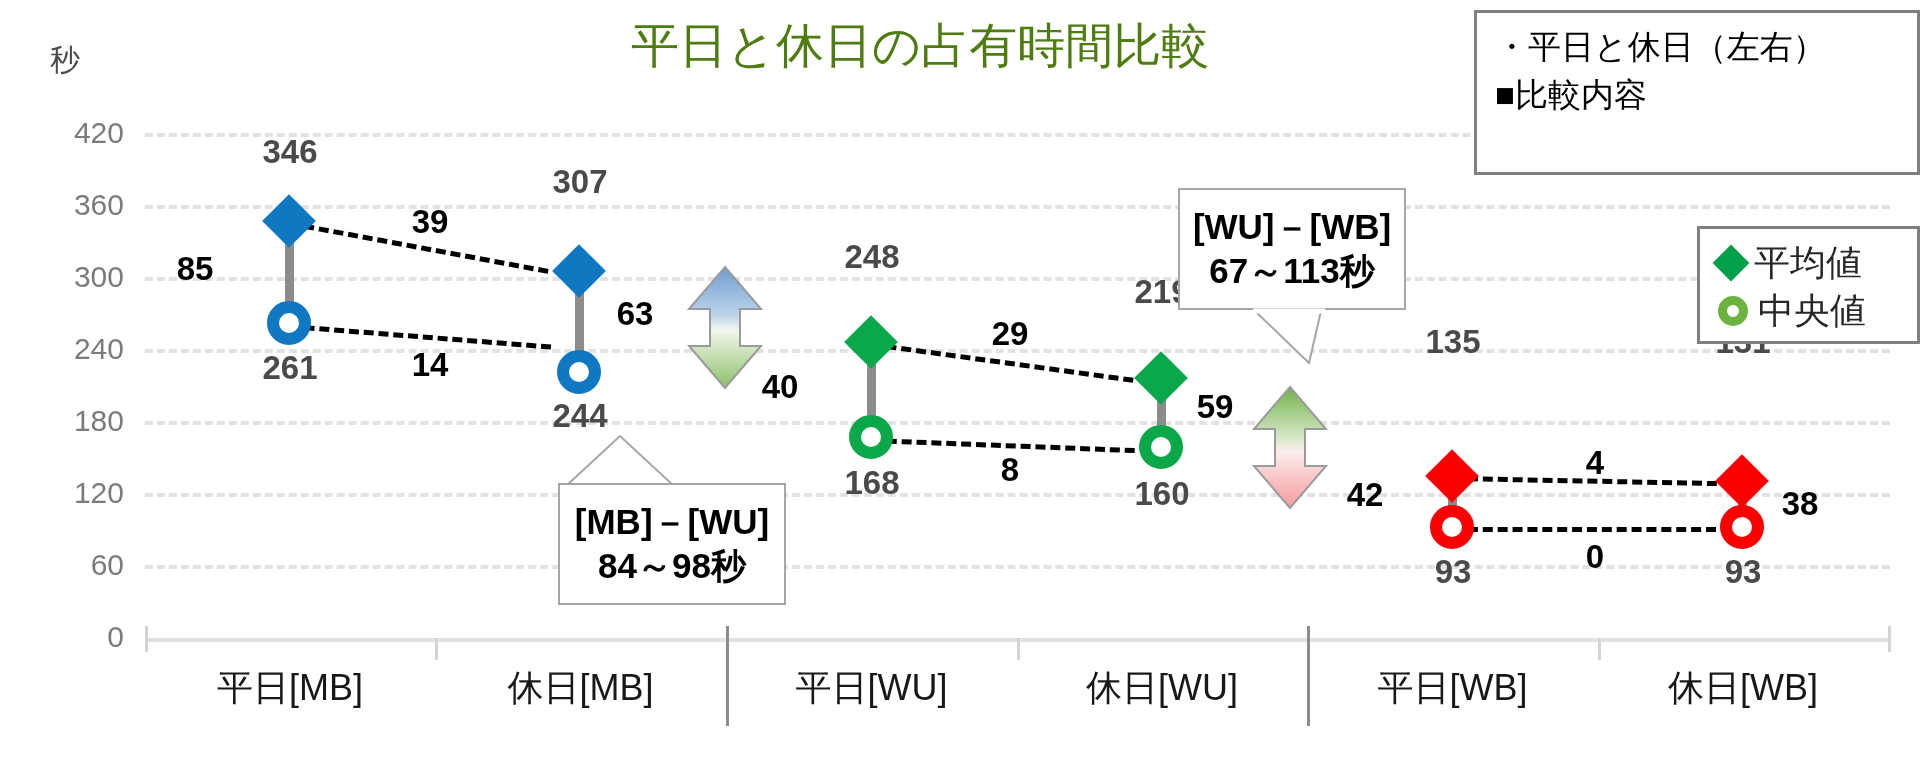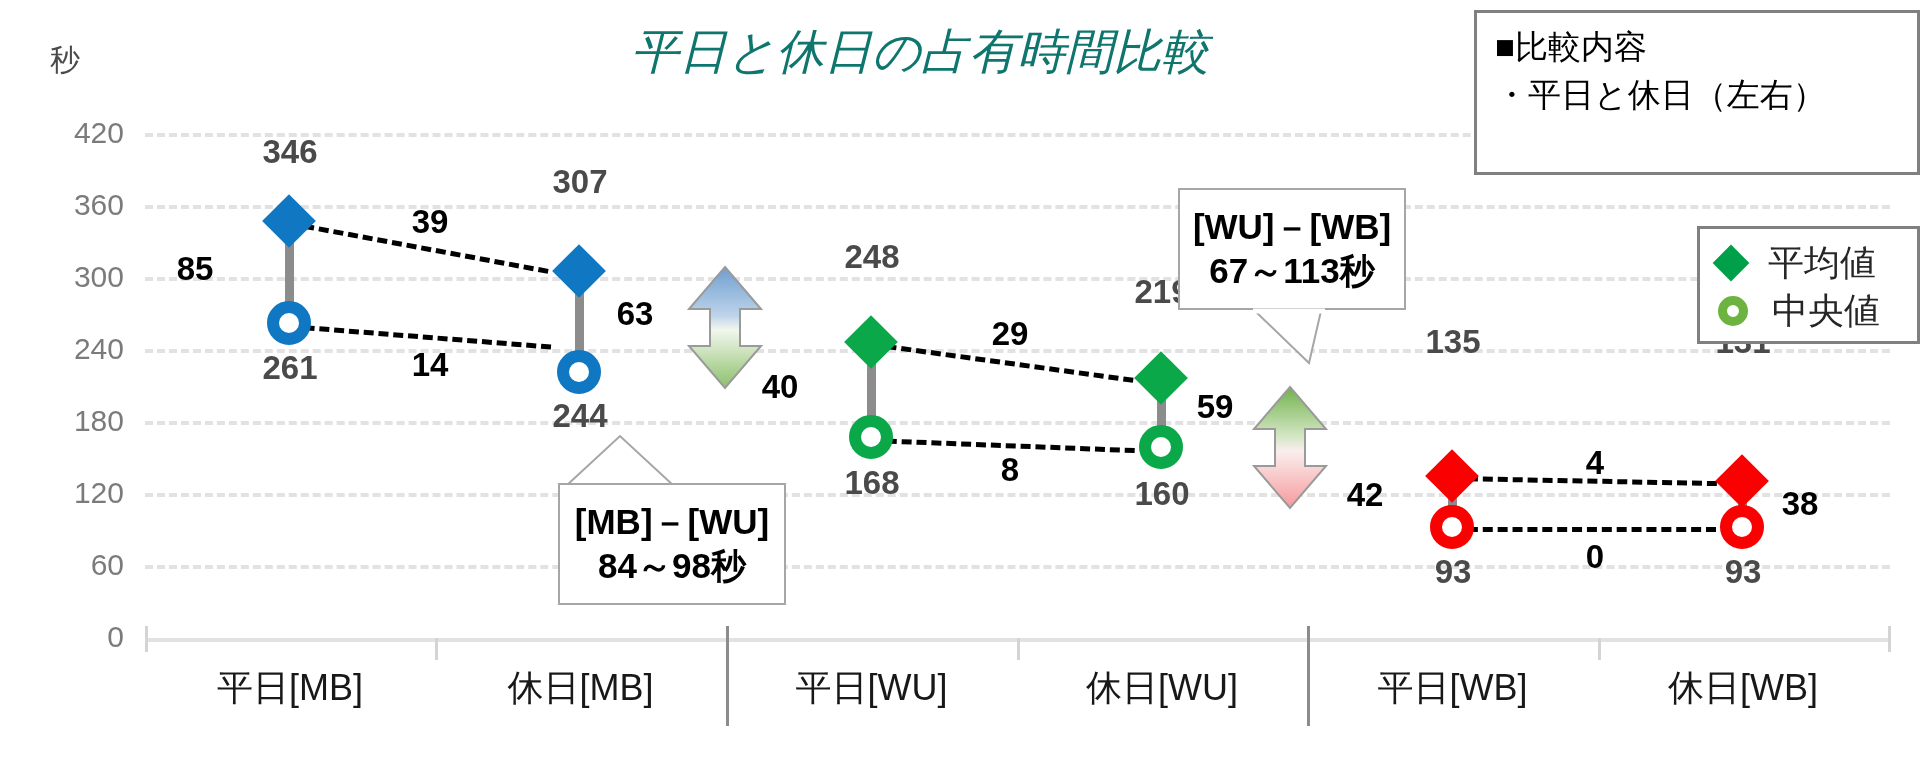--- a/index.html
+++ b/index.html
@@ -86,21 +86,21 @@
   .infobox .l{
     color:#000000;font-size:33px;line-height:48px;white-space:nowrap;
   }
 
   
   .legendbox{
     position:absolute;background:#ffffff;border:3px solid #808080;
     box-sizing:border-box;
   }
   .legend-row{
-    position:absolute;display:flex;align-items:center;gap:24px;
+    position:absolute;display:flex;align-items:center;gap:10px;
     font-size:36px;line-height:40px;color:#262626;white-space:nowrap;font-family:Liberation Serif, serif;
   }
   .lg-diamond{width:26px;height:26px;transform:rotate(45deg);}
   .lg-circle{
     width:30px;height:30px;border-radius:50%;box-sizing:border-box;background:#fff;
   }
 </style>
 </head>
 <body>
 
@@ -134,22 +134,22 @@
   <div class="xaxis-tickmark" style="left:1598px"></div>
   <div class="xaxis-tickmark start" style="left:1888px"></div>
 
   <div class="xcat" style="left:145px;width:290px">平日[MB]</div>
   <div class="xcat" style="left:435px;width:291px">休日[MB]</div>
   <div class="xcat" style="left:726px;width:291px">平日[WU]</div>
   <div class="xcat" style="left:1017px;width:290px">休日[WU]</div>
   <div class="xcat" style="left:1307px;width:291px">平日[WB]</div>
   <div class="xcat" style="left:1598px;width:290px">休日[WB]</div>
 
-  <div class="abs" style="left:520px;top:25px;width:800px;text-align:center;
-       font-size:48px;line-height:54px;color:#0f766e;font-style:italic;">平日と休日の占有時間比較</div>
+  <div class="abs" style="left:520px;top:19px;width:800px;text-align:center;
+       font-size:48px;line-height:54px;color:#4d7c0f;">平日と休日の占有時間比較</div>
 
   <div class="connector" style="left:290px;top:221px;width:263px;
        transform:rotate(10.5deg);"></div>
 
   <div class="connector" style="left:290px;top:324px;width:262px;
        transform:rotate(4.5deg);"></div>
 
   <div class="stem" style="left:285px;top:221px;height:102px"></div>
   <div class="marker diamond" style="left:270px;top:202px;background:#1077c3"></div>
   <div class="marker circle" style="left:267px;top:301px;border:12px solid #1077c3"></div>
@@ -247,22 +247,22 @@
   <div class="callout" style="left:1178px;top:188px;width:228px;height:122px">
     <div class="callout-line" style="top:18px">[WU]－[WB]</div>
     <div class="callout-line" style="top:62px">67～113秒</div>
   </div>
   <svg class="tail-svg" style="left:1213px;top:307px" width="260" height="60">
     <path d="M42 4 L96 56 L108 4 Z" fill="#ffffff" stroke="#a6a6a6" stroke-width="2"></path>
     <line x1="40" y1="4" x2="112" y2="4" stroke="#ffffff" stroke-width="5"></line>
   </svg>
 
   <div class="infobox" style="left:1474px;top:10px;width:446px;height:165px">
+    <div class="l">・平日と休日（左右）</div>
     <div class="l">■比較内容</div>
-    <div class="l">・平日と休日（左右）</div>
   </div>
 
   <div class="legendbox" style="left:1697px;top:226px;width:223px;height:118px">
     <div class="legend-row" style="left:18px;top:14px">
       <span class="lg-diamond" style="background:#00a04a"></span>
       <span>平均値</span>
     </div>
     <div class="legend-row" style="left:18px;top:62px">
       <span class="lg-circle" style="border:9px solid #6cb33f"></span>
       <span>中央値</span>

